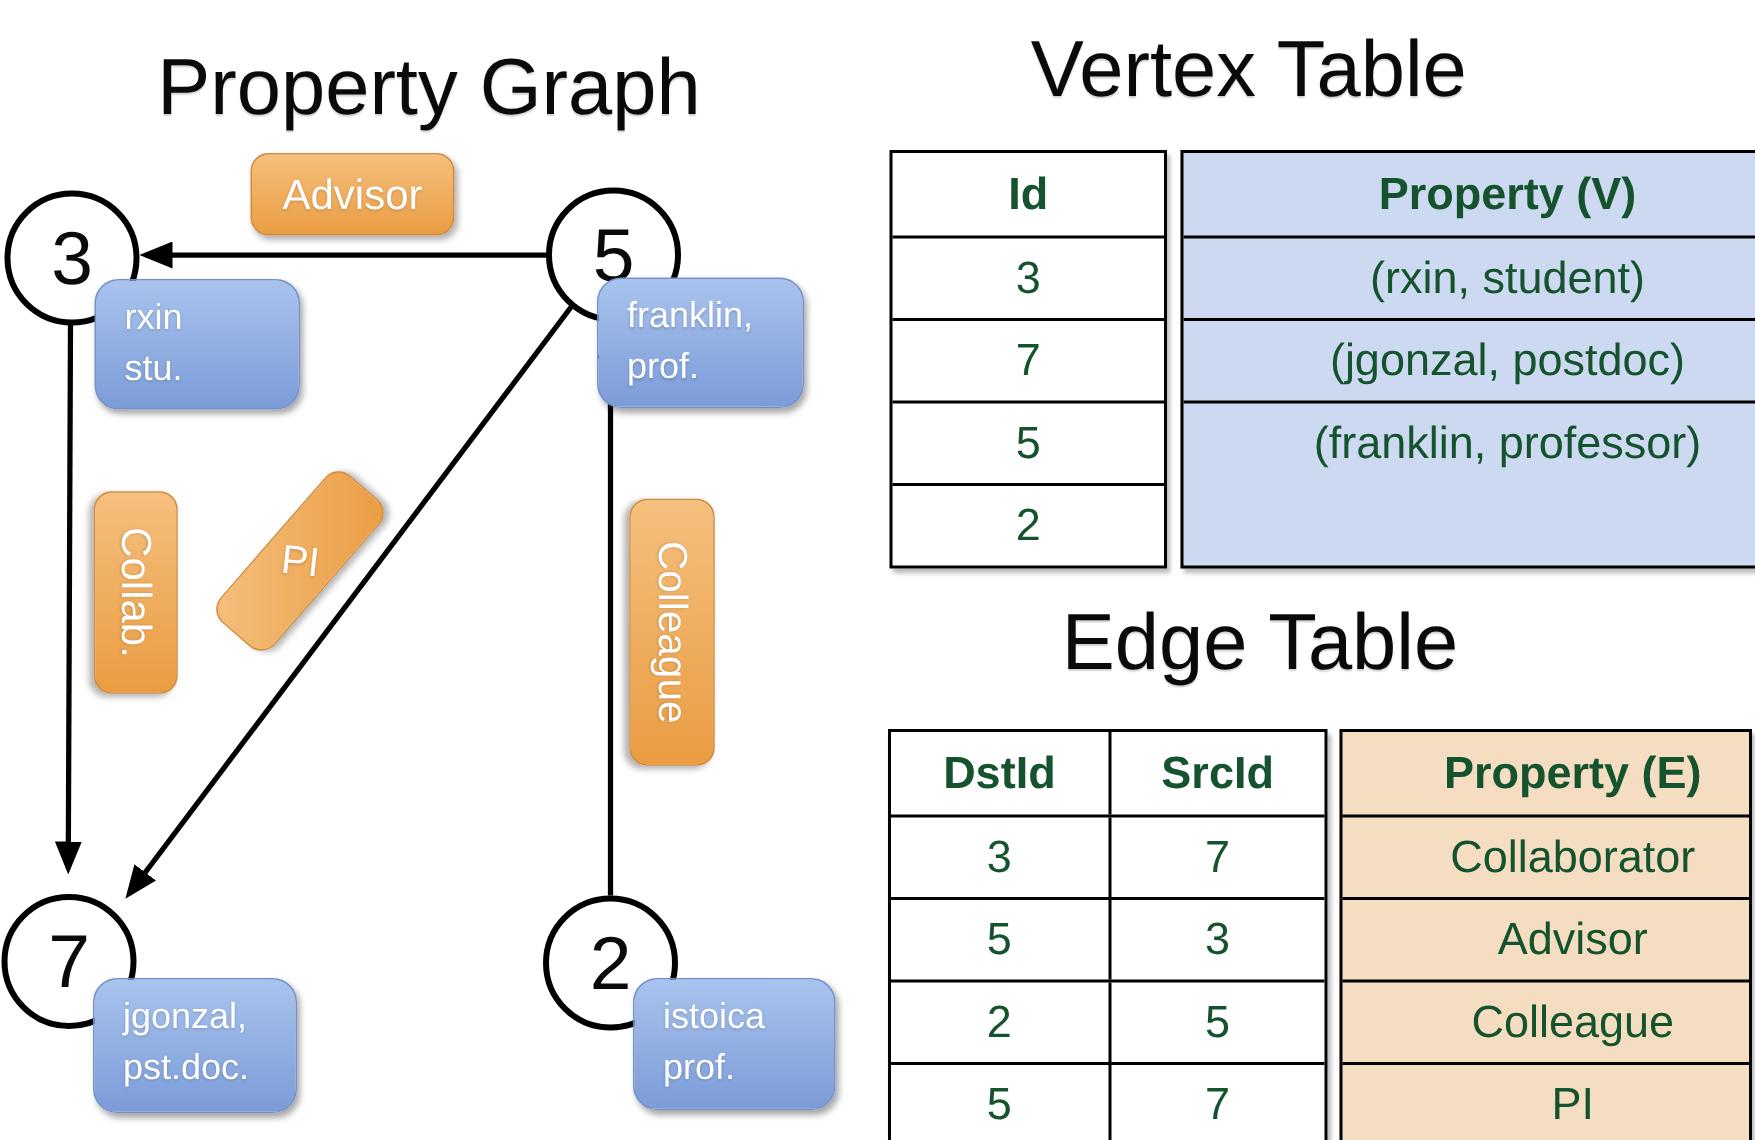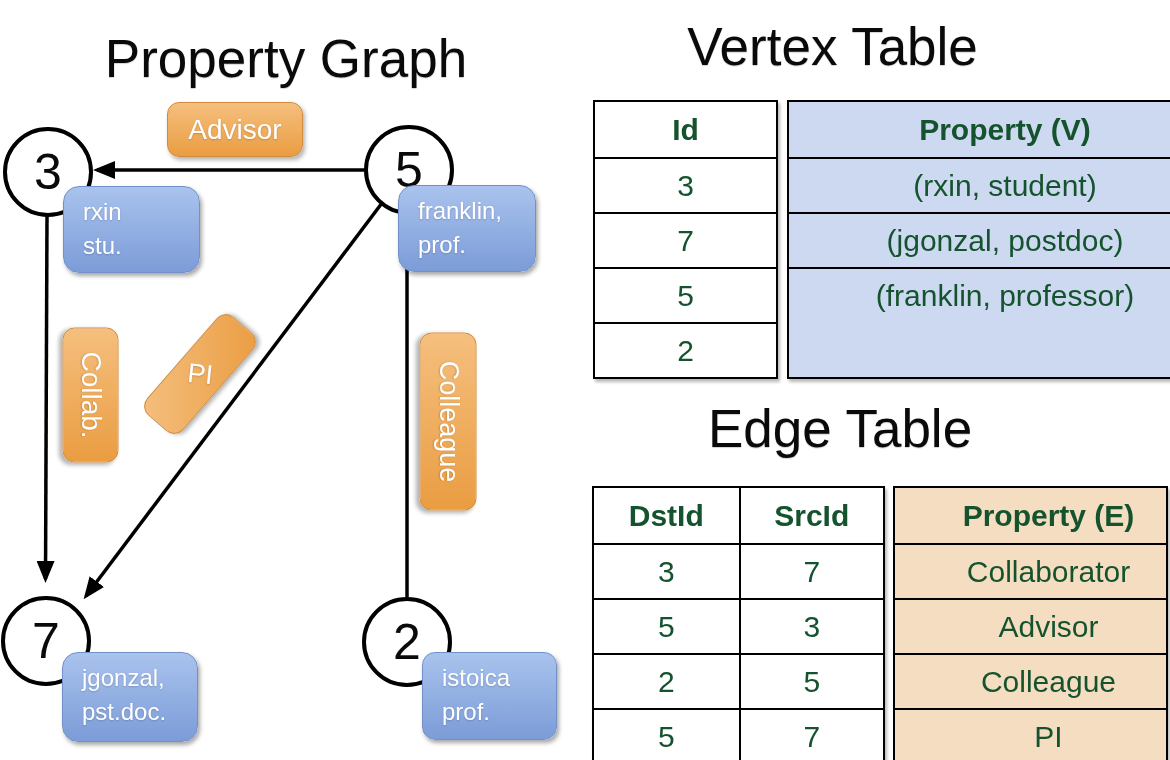--- a/index.html
+++ b/index.html
@@ -50,21 +50,21 @@
     color: #fff;
     font-size: 24px;
     line-height: 1.42;
     padding: 8px 6px 0 19px;
     white-space: pre-line;
     text-shadow: 0 1px 2px rgba(0,0,0,0.18);
   }
   #vprop-rxin     { left: 63px;  top: 186px; width: 137px; height: 87px; }
   #vprop-franklin { left: 398px; top: 185px; width: 138px; height: 87px; }
   #vprop-jgonzal  { left: 62px;  top: 652px; width: 136px; height: 90px; }
-  #vprop-istoica  { left: 422px; top: 652px; width: 135px; height: 88px; border-radius: 13px; }
+  #vprop-istoica  { left: 422px; top: 652px; width: 135px; height: 88px; }
 
   .eprop {
     position: absolute;
     z-index: 4;
     border-radius: 12px;
     border: 1px solid var(--edge-label-border);
     background: linear-gradient(180deg, var(--edge-label-top), var(--edge-label-bottom));
     box-shadow: 2px 3px 4px rgba(0,0,0,0.3);
     color: #fff;
     font-size: 28px;

